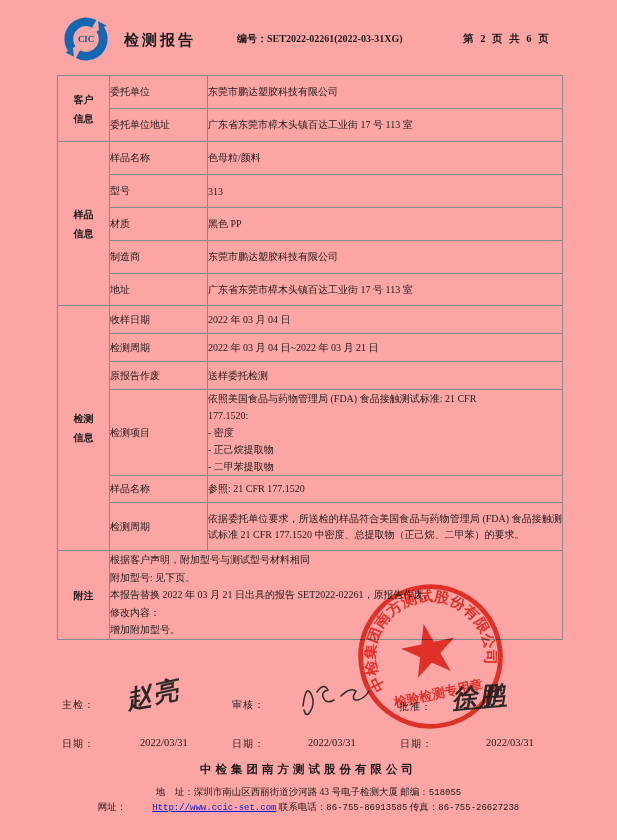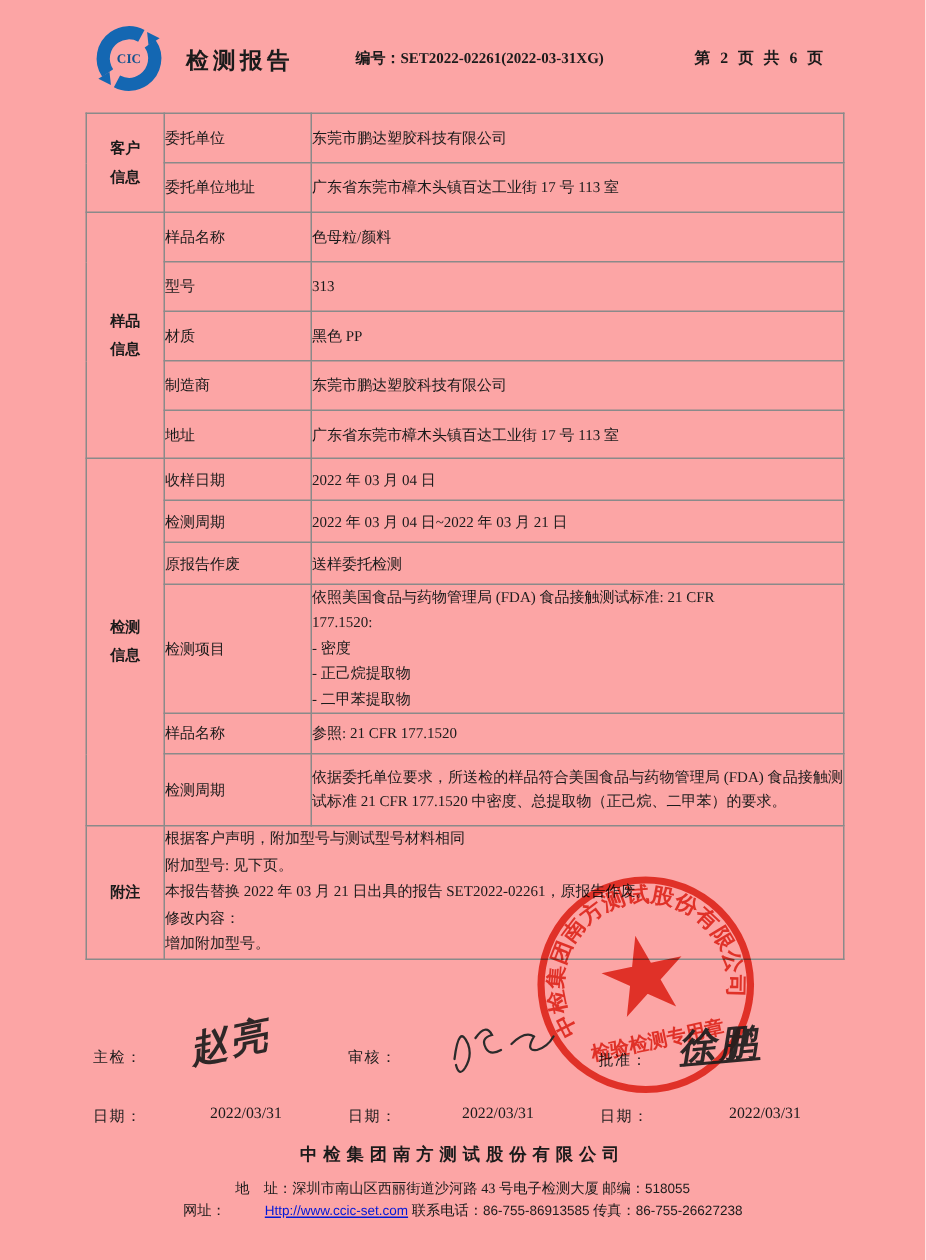--- a/index.html
+++ b/index.html
@@ -36,21 +36,21 @@
 
   
   .stamp{position:absolute;left:354px;top:580px;width:153px;height:153px;
          transform:rotate(-12deg);opacity:.88;mix-blend-mode:multiply;z-index:5;}
 
   
   .centerline{position:absolute;left:0;width:617px;text-align:center;}
   .f-company{top:762px;font-size:11.5px;font-weight:bold;letter-spacing:4px;}
   .f-line1{top:786px;font-size:9.5px;}
   .f-line2{top:801px;font-size:9.5px;}
-  .mono{font-family:Liberation Sans, sans-serif;font-size:9px;}
+  .mono{font-family:Liberation Mono, monospace;font-size:9px;}
   .link{color:#0018d8;text-decoration:underline;margin-left:26px;}
 </style>
 </head>
 <body>
 
 <div class="page">
 
   <svg class="logo" viewBox="0 0 56 50">
     <g transform="rotate(-35 28 25)">
       <circle cx="28" cy="25" r="18.5" fill="none" stroke="#1467b2" stroke-width="9.5" stroke-dasharray="49 9"></circle>

